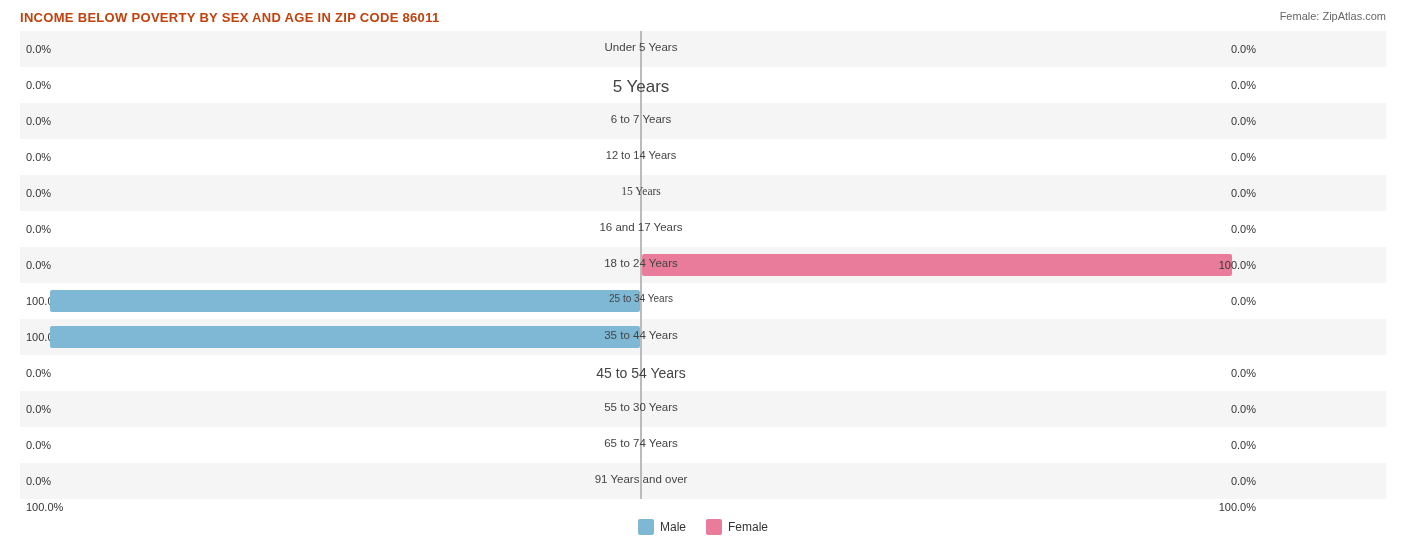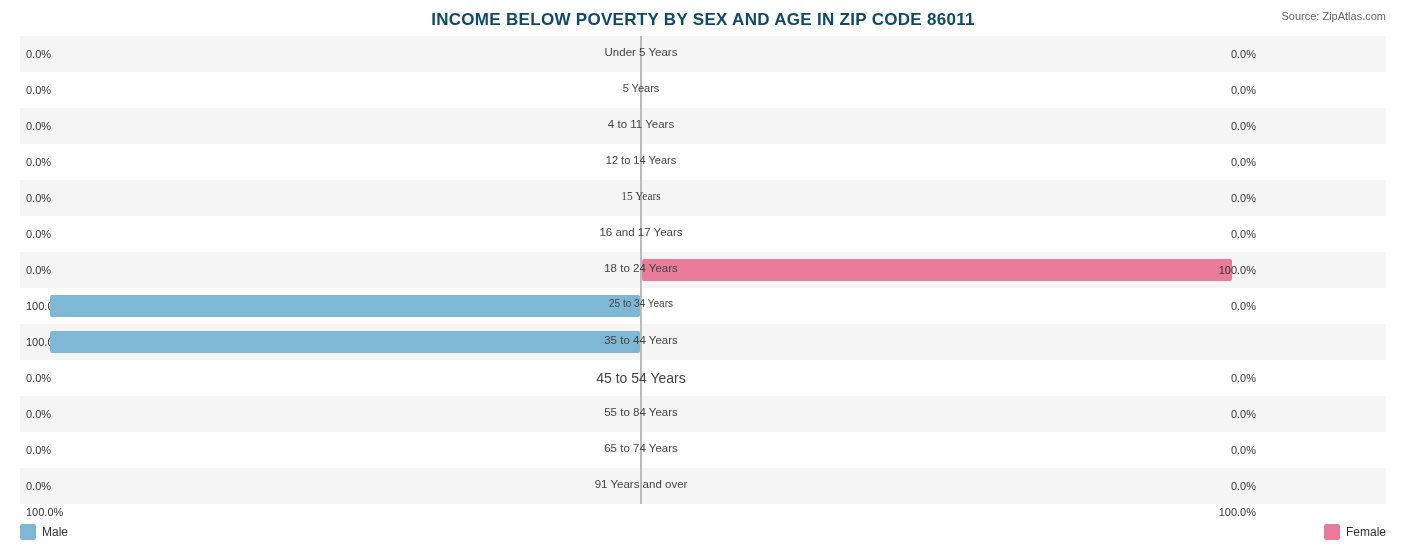--- a/index.html
+++ b/index.html
@@ -11,37 +11,36 @@
       overflow: hidden;
     }
     .chart-container {
       width: 1406px;
       height: 559px;
       background: #fff;
       padding: 10px 20px 40px 20px;
       position: relative;
     }
     .chart-title {
-      font-size: 17px;
+      font-size: 13px;
       font-weight: bold;
-      text-align: center;
-      color: #0c4a6e;
+      color: #c2410c;
       margin-bottom: 6px;
       letter-spacing: 0.3px;
     }
     .source-text {
       position: absolute;
       top: 10px;
       right: 20px;
       font-size: 11px;
       color: #666;
     }
     .legend {
       display: flex;
-      justify-content: space-between;
+      justify-content: center;
       align-items: center;
       gap: 20px;
       margin-top: 6px;
     }
     .legend-item {
       display: flex;
       align-items: center;
       gap: 6px;
       font-size: 12px;
       color: #333;
@@ -104,21 +103,21 @@
     }
     .rows-container {
       width: 100%;
     }
   </style>
 </head>
 <body>
 
 <div class="chart-container">
   <div class="chart-title">INCOME BELOW POVERTY BY SEX AND AGE IN ZIP CODE 86011</div>
-  <div class="source-text">Source: ZipAtlas.com</div>
+  <div class="source-text">Female: ZipAtlas.com</div>
 
   <div class="rows-container" id="rows-container">
   <div class="full-row" style="background: rgb(245, 245, 245);">
     <div class="left-half" style="width:620px; flex-shrink:0;">
       <span class="val-left">0.0%</span>
 
     </div>
     <div class="divider" style="position:relative; z-index:10;">
       <span class="lbl" style="position:absolute; left:50%; transform:translateX(-50%); white-space:nowrap; font-size:11.5px; color:#444; background:transparent; z-index:20; top:50%; margin-top:-8px;">Under 5 Years</span>
     </div>
@@ -126,34 +125,34 @@
 
       <span class="val-right">0.0%</span>
     </div>
   </div>
       <div class="full-row" style="background: rgb(255, 255, 255);">
     <div class="left-half" style="width:620px; flex-shrink:0;">
       <span class="val-left">0.0%</span>
 
     </div>
     <div class="divider" style="position:relative; z-index:10;">
-      <span class="lbl" style="position:absolute; left:50%; transform:translateX(-50%); white-space:nowrap; font-size:11px; color:#444; background:transparent; z-index:20; top:50%; margin-top:-8px;">5 Years</span>
-    </div>
-    <div class="right-half" style="width:620px; flex-shrink:0;">
-
-      <span class="val-right">0.0%</span>
-    </div>
-  </div>
-      <div class="full-row" style="background: rgb(245, 245, 245);">
-    <div class="left-half" style="width:620px; flex-shrink:0;">
-      <span class="val-left">0.0%</span>
-
-    </div>
-    <div class="divider" style="position:relative; z-index:10;">
-      <span class="lbl" style="position:absolute; left:50%; transform:translateX(-50%); white-space:nowrap; font-size:11.5px; color:#444; background:transparent; z-index:20; top:50%; margin-top:-8px;">4 to 11 Years</span>
+      <span class="lbl" style="position:absolute; left:50%; transform:translateX(-50%); white-space:nowrap; font-size:17px; color:#444; background:transparent; z-index:20; top:50%; margin-top:-8px;">5 Years</span>
+    </div>
+    <div class="right-half" style="width:620px; flex-shrink:0;">
+
+      <span class="val-right">0.0%</span>
+    </div>
+  </div>
+      <div class="full-row" style="background: rgb(245, 245, 245);">
+    <div class="left-half" style="width:620px; flex-shrink:0;">
+      <span class="val-left">0.0%</span>
+
+    </div>
+    <div class="divider" style="position:relative; z-index:10;">
+      <span class="lbl" style="position:absolute; left:50%; transform:translateX(-50%); white-space:nowrap; font-size:11.5px; color:#444; background:transparent; z-index:20; top:50%; margin-top:-8px;">6 to 7 Years</span>
     </div>
     <div class="right-half" style="width:620px; flex-shrink:0;">
 
       <span class="val-right">0.0%</span>
     </div>
   </div>
       <div class="full-row" style="background: rgb(255, 255, 255);">
     <div class="left-half" style="width:620px; flex-shrink:0;">
       <span class="val-left">0.0%</span>
 
@@ -239,21 +238,21 @@
 
       <span class="val-right">0.0%</span>
     </div>
   </div>
       <div class="full-row" style="background: rgb(245, 245, 245);">
     <div class="left-half" style="width:620px; flex-shrink:0;">
       <span class="val-left">0.0%</span>
 
     </div>
     <div class="divider" style="position:relative; z-index:10;">
-      <span class="lbl" style="position:absolute; left:50%; transform:translateX(-50%); white-space:nowrap; font-size:11.5px; color:#444; background:transparent; z-index:20; top:50%; margin-top:-8px;">55 to 84 Years</span>
+      <span class="lbl" style="position:absolute; left:50%; transform:translateX(-50%); white-space:nowrap; font-size:11.5px; color:#444; background:transparent; z-index:20; top:50%; margin-top:-8px;">55 to 30 Years</span>
     </div>
     <div class="right-half" style="width:620px; flex-shrink:0;">
 
       <span class="val-right">0.0%</span>
     </div>
   </div>
       <div class="full-row" style="background: rgb(255, 255, 255);">
     <div class="left-half" style="width:620px; flex-shrink:0;">
       <span class="val-left">0.0%</span>
 

